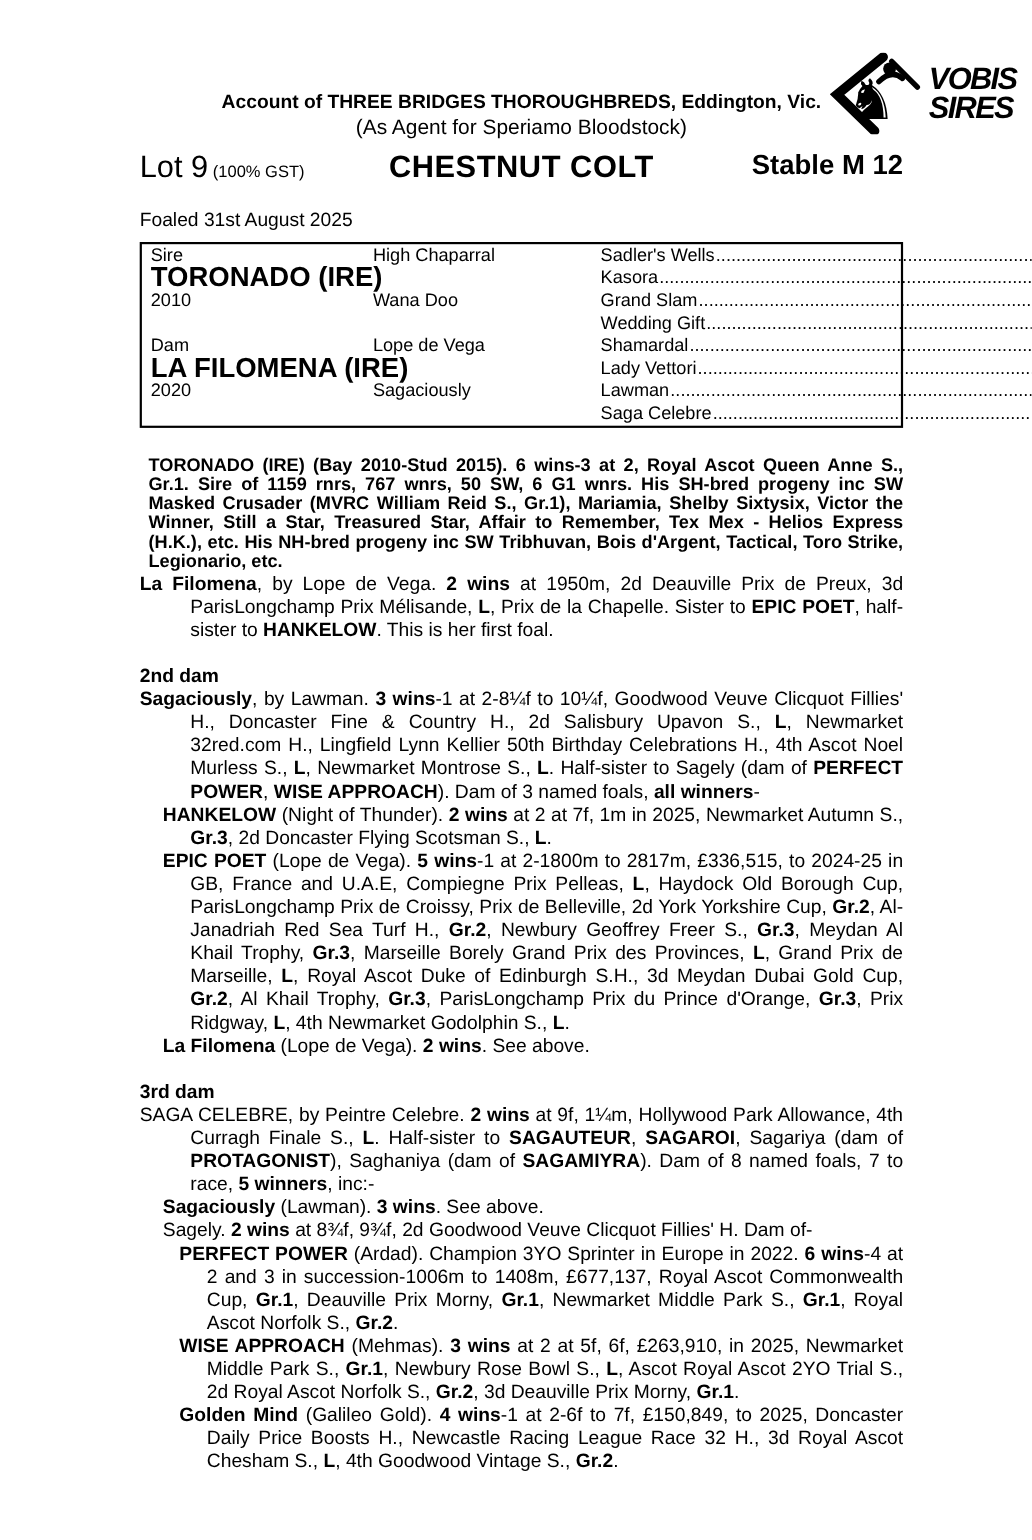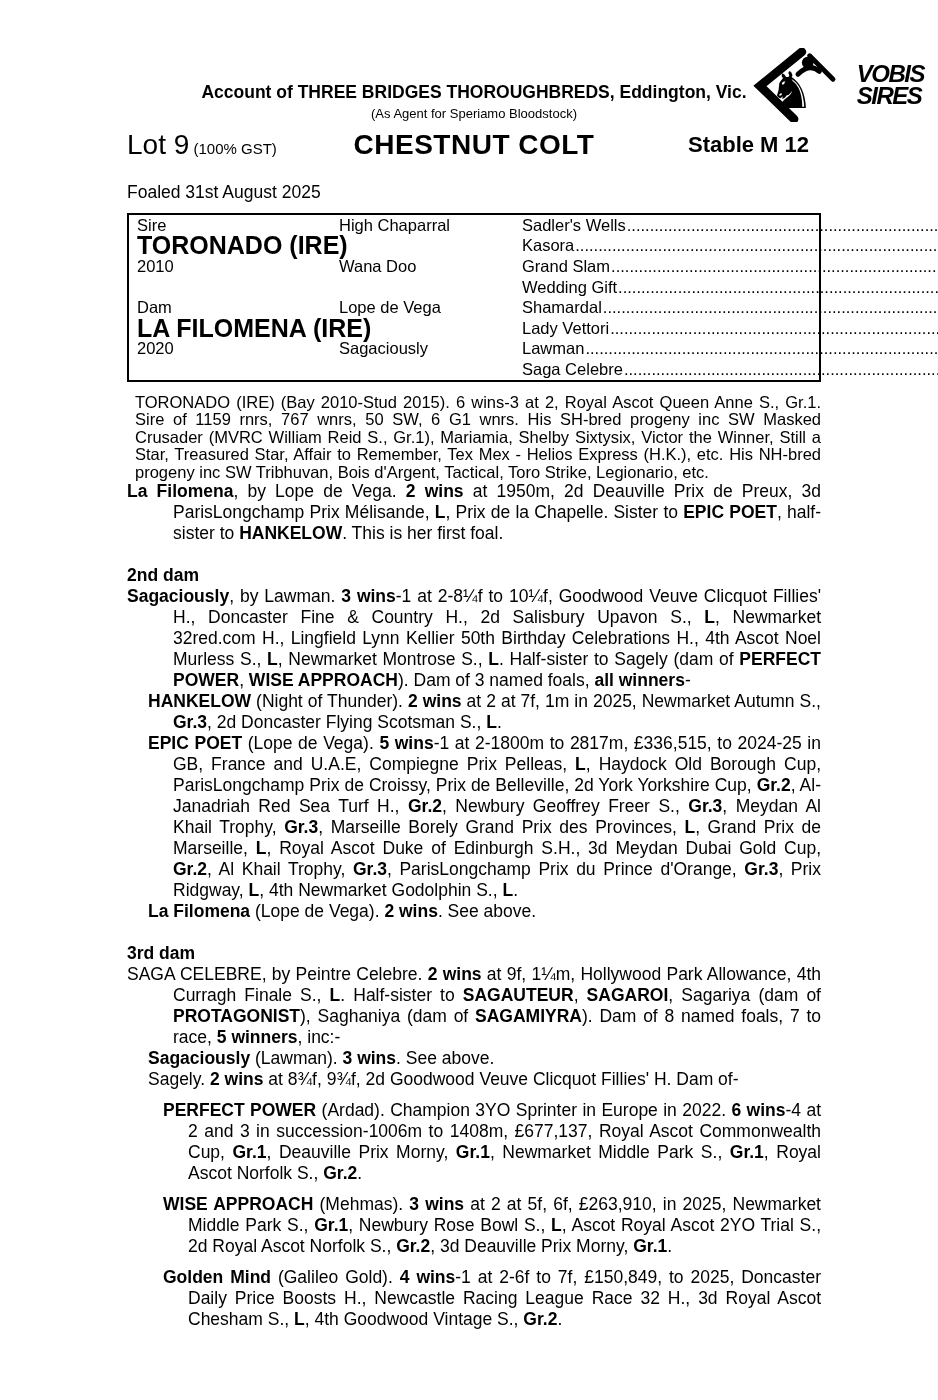--- a/index.html
+++ b/index.html
@@ -8,64 +8,64 @@
     width:938px; height:1400px;
     font-family:"Liberation Sans", sans-serif;
     color:#000;
   }
   .page { position:relative; width:938px; height:1400px; overflow:hidden; background:#fff; }
   .content { position:absolute; left:127px; top:0; width:694px; }
 
   
   .logo { position:absolute; top:48px; right:14px; display:flex; align-items:center; }
   .logo svg { display:block; }
-  .logo-text { font-style:italic; font-weight:bold; font-size:24px; line-height:0.92; letter-spacing:-1.5px; margin-left:18px; }
+  .logo-text { font-style:italic; font-weight:bold; font-size:28px; line-height:0.92; letter-spacing:-1.5px; margin-left:4px; }
   .logo-text span { display:block; }
 
   
   .account { margin-top:82px; text-align:center; font-weight:bold; font-size:17.5px; }
-  .agent   { text-align:center; font-size:13px; margin-top:3px; }
+  .agent   { text-align:center; font-size:19px; margin-top:3px; }
   .lot-row { position:relative; margin-top:6px; height:34px; }
   .lot-left { position:absolute; left:0; bottom:0; white-space:nowrap; }
   .lot-number { font-weight:normal; font-size:28px; }
   .gst { font-size:15px; }
   .title { position:absolute; left:0; right:0; bottom:0; text-align:center; font-weight:bold; font-size:28px; letter-spacing:0.5px; }
-  .stable { position:absolute; right:12px; bottom:3px; font-weight:bold; font-size:22px; }
+  .stable { position:absolute; right:0; bottom:3px; font-weight:bold; font-size:25px; }
   .foaled-row { display:flex; justify-content:space-between; align-items:center; margin-top:21px; font-size:17.5px; }
   .branded { display:flex; align-items:baseline; gap:4px; }
   .brand-mark { font-size:24px; font-weight:600; line-height:1; position:relative; top:2px; }
 
   
   .ptable {
     margin-top:10px; border:2px solid #000;
     padding:0 8px; display:grid;
     grid-template-columns:202px 183px 1fr;
     grid-auto-rows:20.6px;
     font-size:16.5px; align-items:center;
   }
   .pname { font-weight:bold; font-size:25px; white-space:nowrap; }
   .prow { display:flex; align-items:baseline; width:100%; }
-  .prow .left  { white-space:nowrap; }
+  .prow .left  { white-space:nowrap;margin-left:24px; }
   .dots { flex:1; overflow:hidden; white-space:nowrap; padding:0 1px; }
   .dots::after { content:"..................................................................................."; }
 
   
   .summary {
-    margin-top:12px; padding-left:8px;
-    font-weight:normal; font-size:16.5px; line-height:1.06;
+    margin-top:26px; padding-left:8px;
+    font-weight:bold; font-size:16.5px; line-height:1.06;
     text-align:justify;
   }
 
   
   .sec-head { font-weight:bold; font-size:17.5px; margin-top:21px; }
   .sec-head.first { margin-top:15px; }
   .para { font-size:17.5px; line-height:1.2; text-align:justify; }
   .lvl0 { padding-left:46px; text-indent:-46px; }
   .lvl1 { padding-left:46px; text-indent:-25px; }
-  .lvl2 { padding-left:61px; text-indent:-25px;margin-top:10px; }
+  .lvl2 { padding-left:61px; text-indent:-25px; }
   .para b { font-weight:bold; }
 </style>
 </head>
 <body>
 
 <div class="page">
 
   <div class="logo">
     <svg width="86" height="74" viewBox="0 0 88 76">
       <path d="M50 4 L7 39 L42 73" fill="none" stroke="#000" stroke-width="9" stroke-linecap="round"></path>

